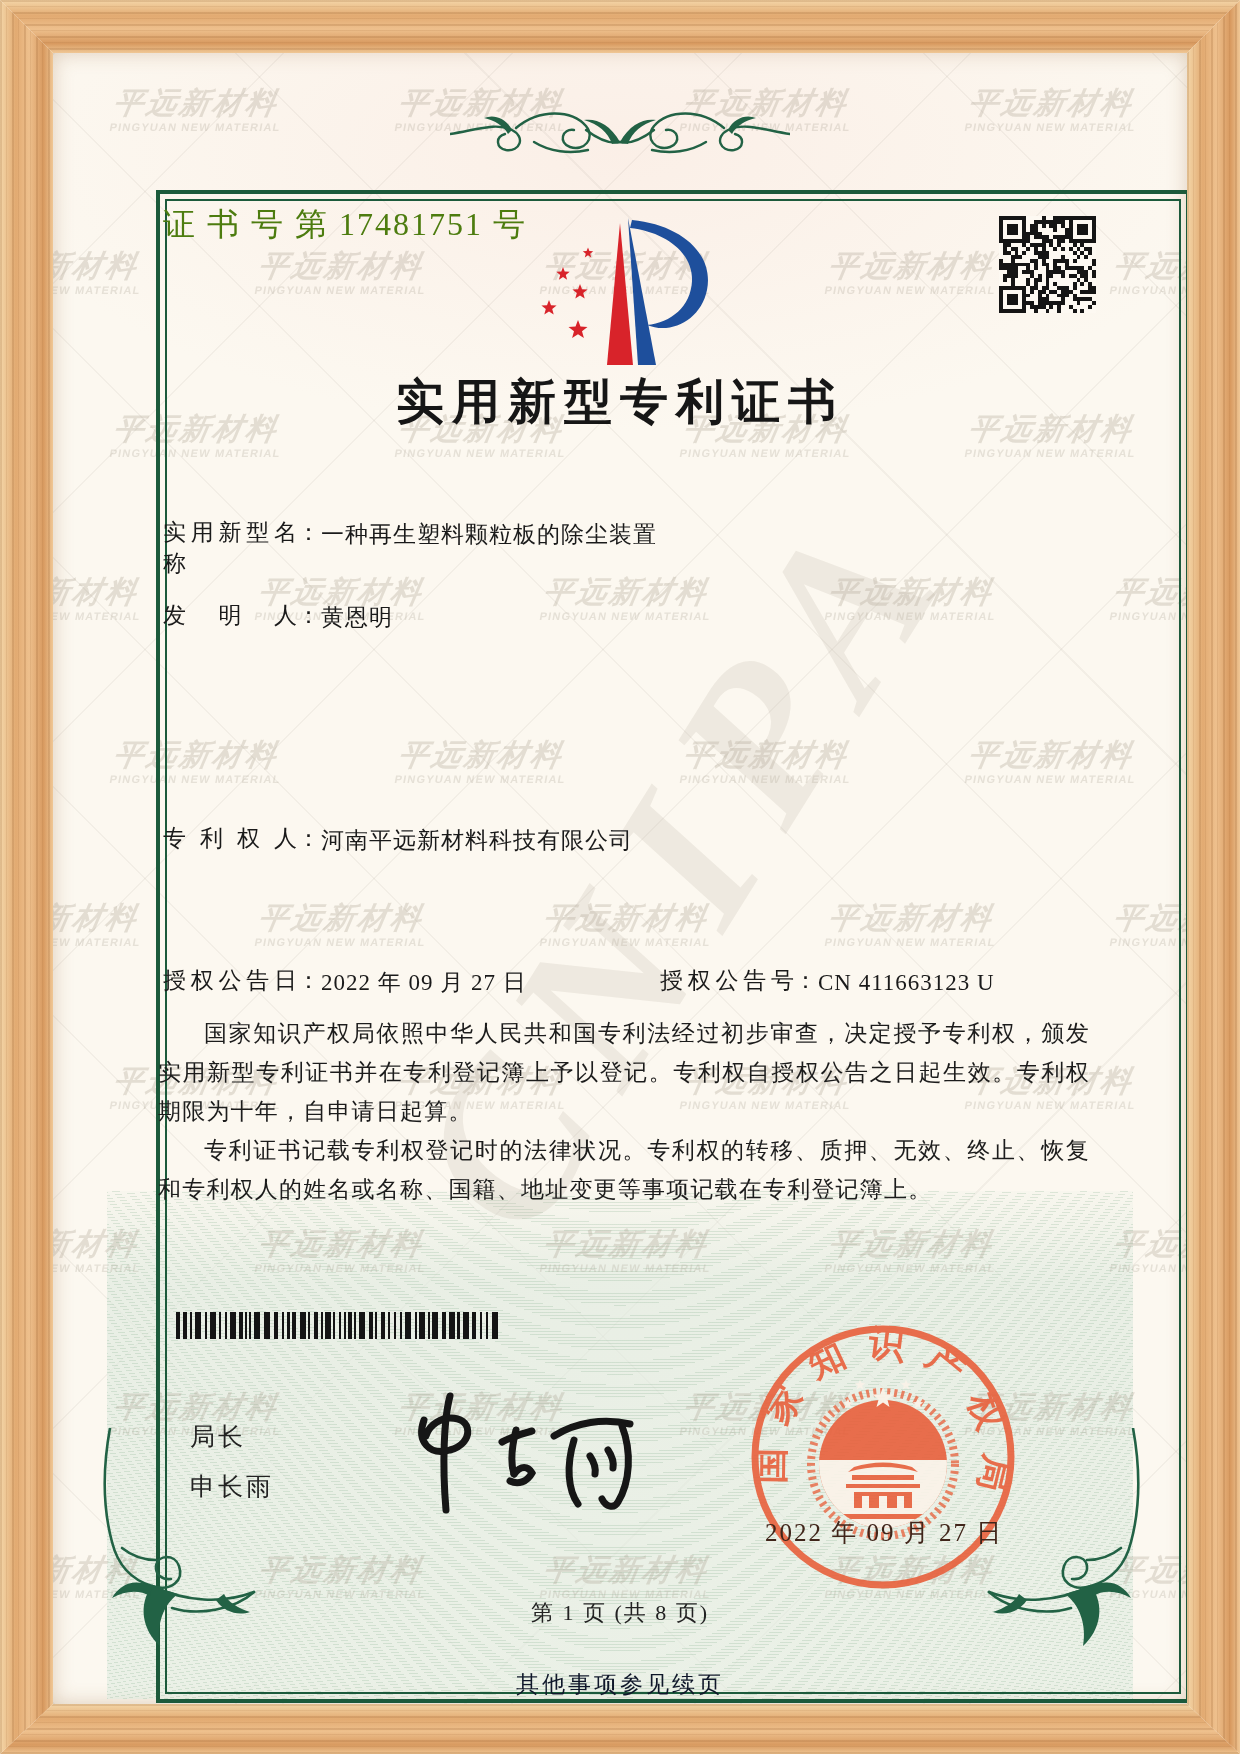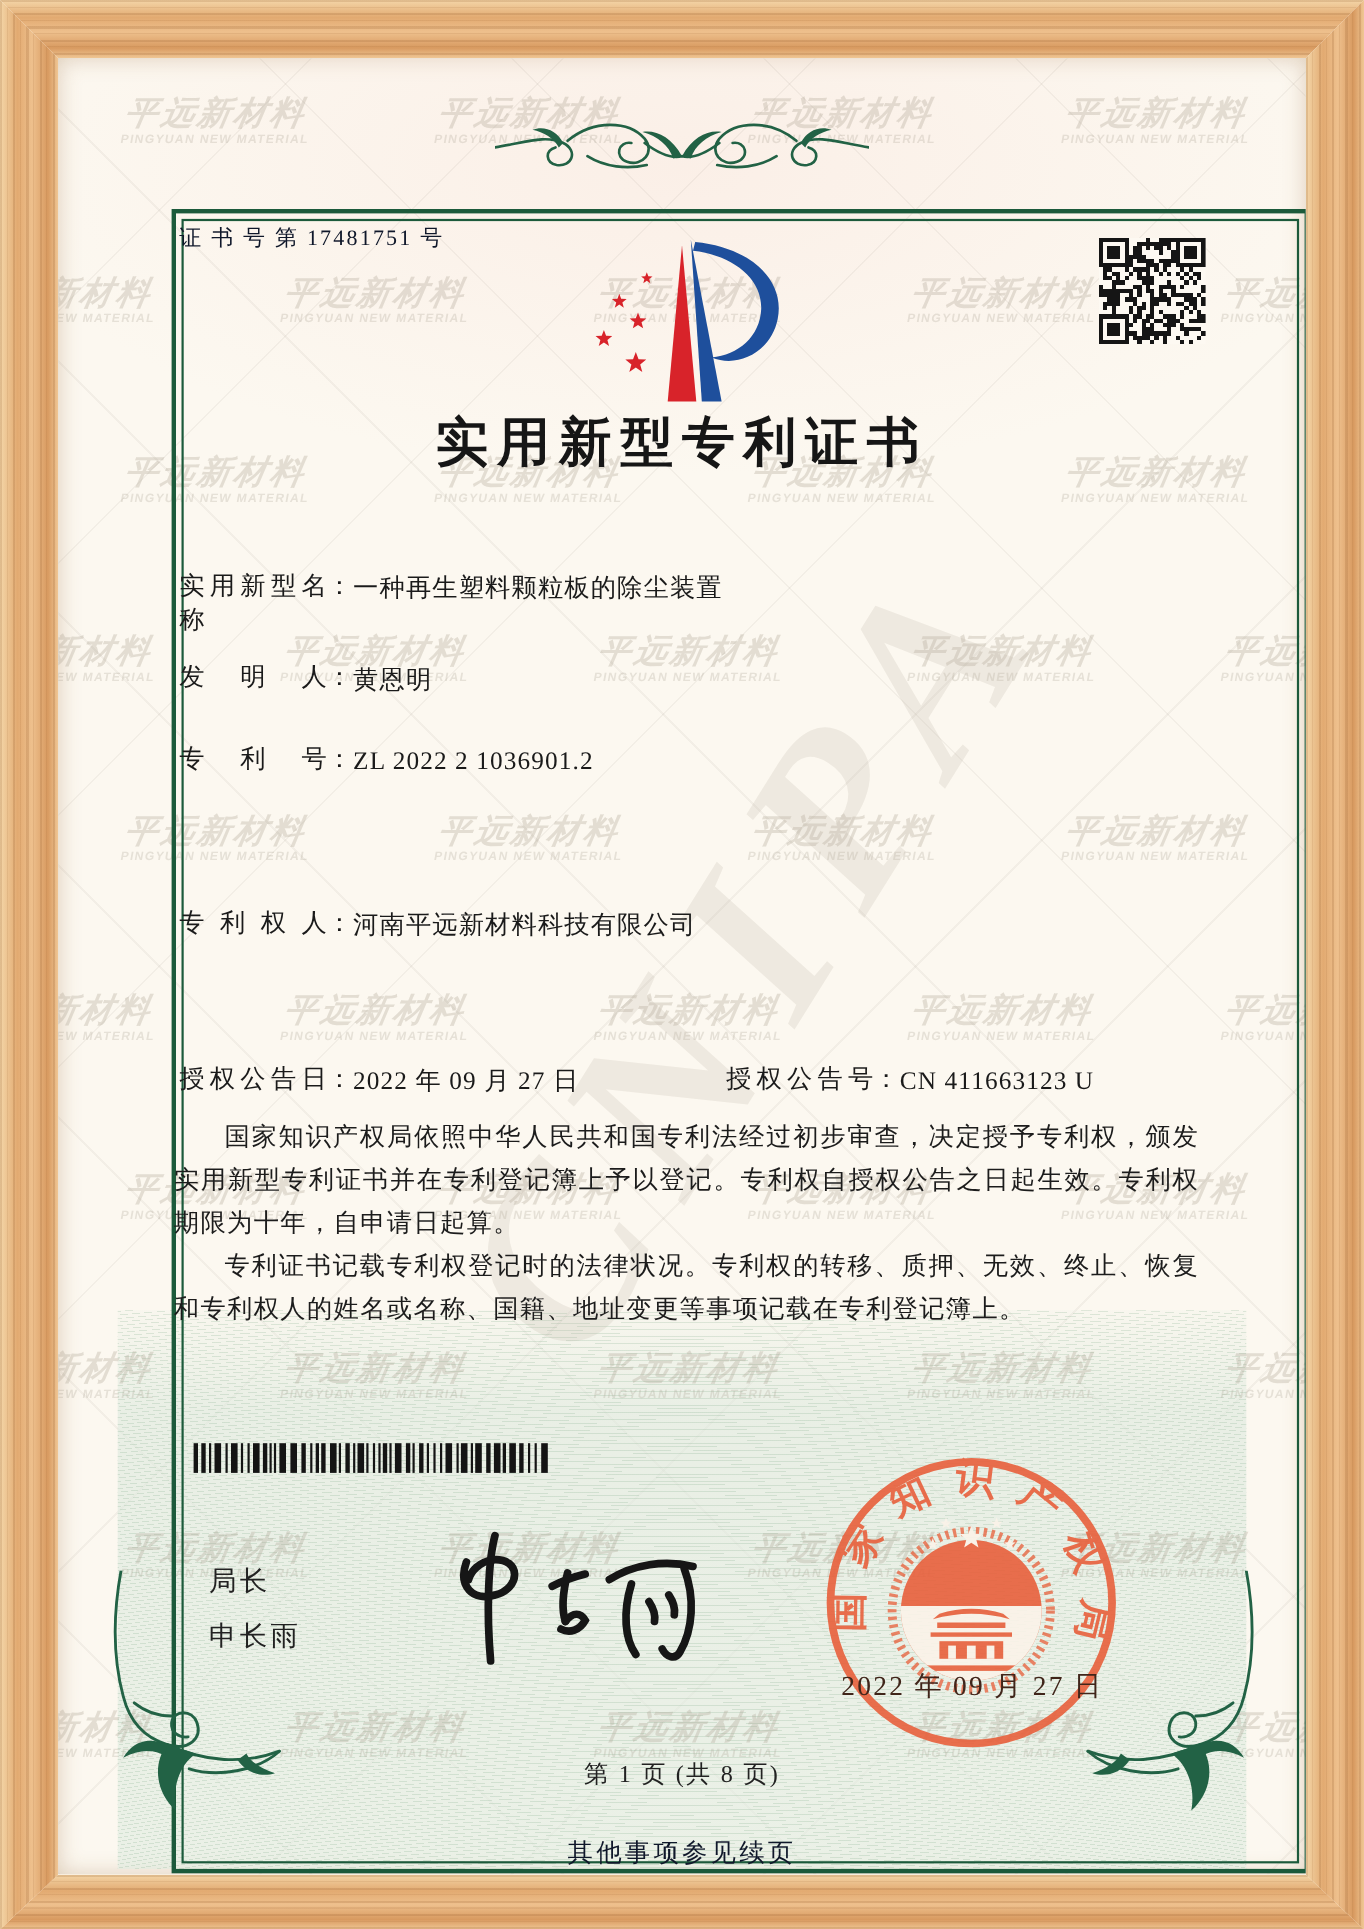--- a/index.html
+++ b/index.html
@@ -39,21 +39,21 @@
   #cnipa-wm{position:absolute;left:180px;top:330px;width:900px;height:960px;z-index:3;display:flex;align-items:center;justify-content:center;
     transform:rotate(-58deg);font:700 italic 215px "Liberation Serif","DejaVu Serif",serif;
     color:rgba(183,173,160,.20);letter-spacing:34px;pointer-events:none;}
   
   #cert-border{position:absolute;left:103px;top:137px;width:1034px;height:1513px;z-index:4;
     border:4.5px solid #1c5a3b;box-sizing:border-box;}
   #cert-border::before{content:"";position:absolute;inset:5px;border:2px solid #1c5a3b;}
   .ornament{position:absolute;z-index:5;color:#226245;}
   
   .abs{position:absolute;z-index:6;}
-  #cert-no{left:163px;top:203px;font-size:20px;color:#0f172a;letter-spacing:2px;}
+  #cert-no{left:163px;top:203px;font-size:32px;color:#4d7c0f;letter-spacing:2px;}
   #title{left:103px;top:370px;width:1034px;text-align:center;font-size:48px;font-weight:700;
      color:#161616;letter-spacing:8px;}
   .frow{left:163px;font-size:23px;color:#1a1a1a;width:930px;}
   .flabel{display:inline-block;width:134px;text-align:justify;text-align-last:justify;vertical-align:top;}
   .fcolon{display:inline-block;width:24px;vertical-align:top;}
   .fvalue{display:inline-block;max-width:750px;vertical-align:top;line-height:36px;letter-spacing:1px;}
   #row-grant .grp2{position:absolute;left:497px;top:0;white-space:nowrap;}
   #body-text{left:158px;top:1014px;width:932px;font-size:23px;line-height:39px;color:#1c1c1c;
      text-align:justify;letter-spacing:1.2px;}
   #body-text p{margin:0;text-indent:2em;}
@@ -666,23 +666,20 @@
     </svg>
 
     <div class="abs" id="title" style="left:50px;top:317px;">实用新型专利证书</div>
 
     <div class="abs frow" style="left:110px;top:464px;">
       <span class="flabel">实用新型名称</span><span class="fcolon">：</span><span class="fvalue">一种再生塑料颗粒板的除尘装置</span>
     </div>
     <div class="abs frow" style="left:110px;top:547px;">
       <span class="flabel">发明人</span><span class="fcolon">：</span><span class="fvalue">黄恩明</span>
     </div>
-    <div class="abs frow" style="left:110px;top:621px;">
-      <span class="flabel">专利号</span><span class="fcolon">：</span><span class="fvalue">ZL 2022 2 1036901.2</span>
-    </div>
     <div class="abs frow" style="left:110px;top:770px;">
       <span class="flabel">专利权人</span><span class="fcolon">：</span><span class="fvalue">河南平远新材料科技有限公司</span>
     </div>
     <div class="abs frow" id="row-grant" style="left:110px;top:912px;">
       <span class="flabel">授权公告日</span><span class="fcolon">：</span><span class="fvalue">2022 年 09 月 27 日</span>
       <span class="grp2">
         <span class="flabel">授权公告号</span><span class="fcolon">：</span><span class="fvalue">CN 411663123 U</span>
       </span>
     </div>
 

